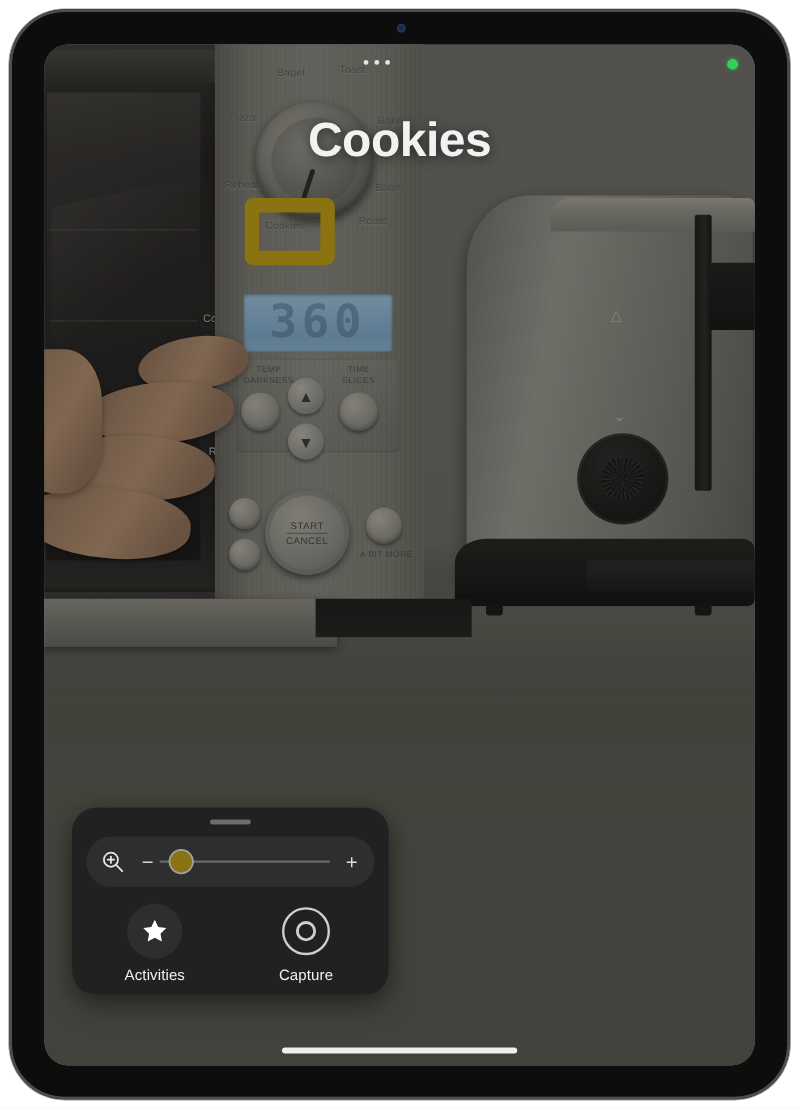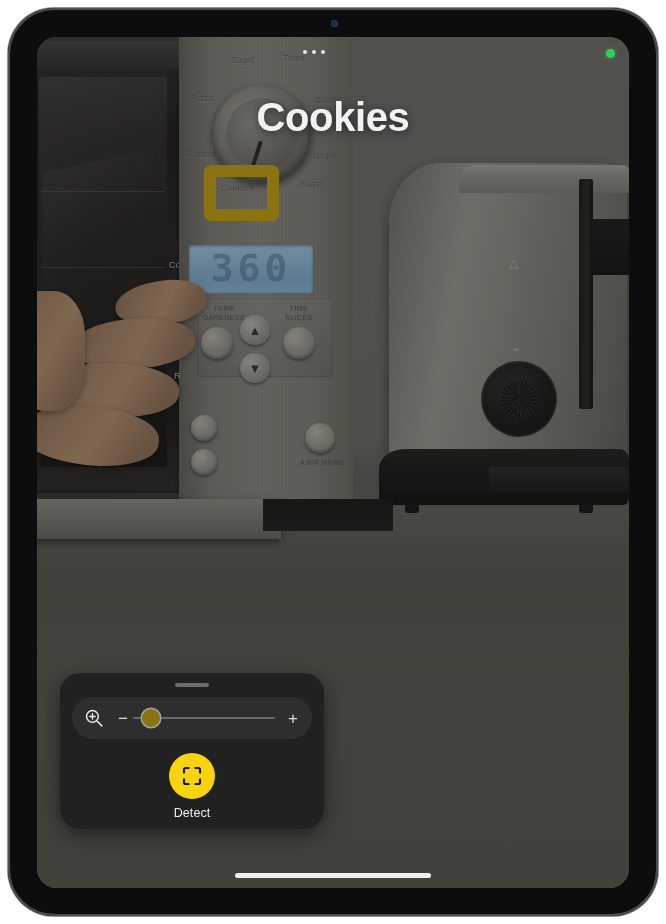--- a/index.html
+++ b/index.html
@@ -146,21 +146,21 @@
   }
   .dial-label {
     position: absolute;
     color: #5b5954; font-size: 8.5px; letter-spacing: .3px;
     text-shadow: 0 1px 0 rgba(255,255,255,.18);
     white-space: nowrap;
   }
 
   
   .lcd {
-    position: absolute; left: 10px; top: 208px; width: 124px; height: 48px;
+    position: absolute; left: 24px; top: 208px; width: 124px; height: 48px;
     border-radius: 3px;
     background: linear-gradient(180deg,#9fc4dd 0%, #8db6d4 36%, #7fa9c9 72%, #8ab2d0 100%);
     box-shadow: inset 0 1px 3px rgba(0,0,0,.35);
     overflow: hidden;
   }
   .lcd-digits {
     position: absolute; left: 0; right: 0; top: 1px;
     text-align: center;
     font-family: "DejaVu Sans Mono", monospace;
     font-size: 38px;
@@ -505,20 +505,25 @@
 
           <div class="round-btn" style="left:22px;  top:290px; width:32px; height:32px;"></div>
           <div class="round-btn" style="left:104px; top:290px; width:32px; height:32px;"></div>
           <div class="arrow-btn" style="left:61px;  top:278px; width:30px; height:30px;">
               <span>▲</span>
             </div>
           <div class="arrow-btn" style="left:61px;  top:316px; width:30px; height:30px;">
               <span>▼</span>
             </div>
 
+          <div class="start-ring">
+            <span class="start-txt">START</span>
+            <span class="start-div"></span>
+            <span class="start-txt">CANCEL</span>
+          </div>
 
           <div class="round-btn" style="left:12px; top:378px; width:26px; height:26px;"></div>
           <div class="round-btn" style="left:12px; top:412px; width:26px; height:26px;"></div>
           <div class="round-btn" style="left:126px; top:386px; width:30px; height:30px;"></div>
           <div class="mini-label" style="left:118px; top:422px; width:50px;">A BIT MORE</div>
         </div>
 
         <div class="oven-tray"></div>
         <div class="oven-shadow"></div>
       </div>
@@ -566,33 +571,39 @@
         <span id="slider-wrap">
           <span id="slider-track"></span>
           <span id="slider-thumb"></span>
         </span>
 
         <span class="zoom-sign" id="zoom-plus">+</span>
       </div>
 
       <div id="actions-row">
 
-
         <div class="action">
-          <span class="action-icon accent">
-            <svg viewBox="0 0 24 24" width="24" height="24" fill="none" stroke="#1a1a1a" stroke-width="2.2" stroke-linecap="round">
-              <path d="M4 8.6V5.6A1.6 1.6 0 0 1 5.6 4h3"></path>
-              <path d="M15.4 4h3A1.6 1.6 0 0 1 20 5.6v3"></path>
-              <path d="M20 15.4v3a1.6 1.6 0 0 1-1.6 1.6h-3"></path>
-              <path d="M8.6 20h-3A1.6 1.6 0 0 1 4 18.4v-3"></path>
+          <span class="action-icon">
+            <svg viewBox="0 0 24 24" width="24" height="24" fill="#ffffff">
+              <path d="M12 2.4l2.94 6.05 6.66.94-4.83 4.66 1.15 6.61L12 17.5 6.08 20.66l1.15-6.61L2.4 9.39l6.66-.94z"></path>
             </svg>
           </span>
-          <span class="action-label">Detect</span>
-        </div>
-
+          <span class="action-label">Activities</span>
+        </div>
+
+
+        <div class="action">
+          <span class="action-icon plain">
+            <svg viewBox="0 0 44 44" width="44" height="44" fill="none" stroke="#cfcfcf">
+              <circle cx="22" cy="22" r="19" stroke-width="2"></circle>
+              <circle cx="22" cy="22" r="7.2" stroke-width="2.4"></circle>
+            </svg>
+          </span>
+          <span class="action-label">Capture</span>
+        </div>
 
 
       </div>
     </div>
 
     <div id="home-indicator"></div>
   </div>
 </div>
 
 </body></html>

